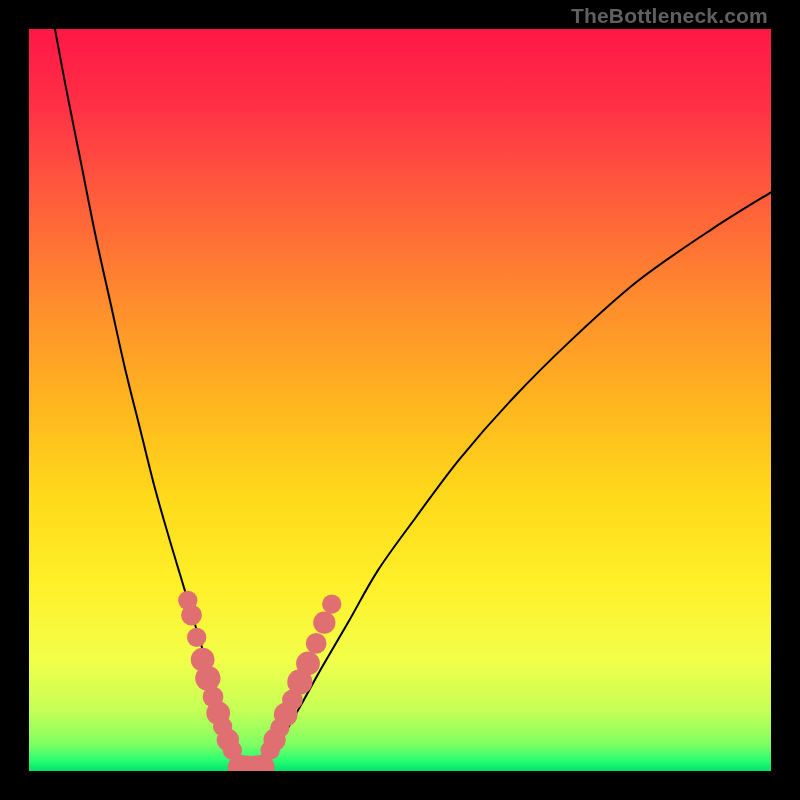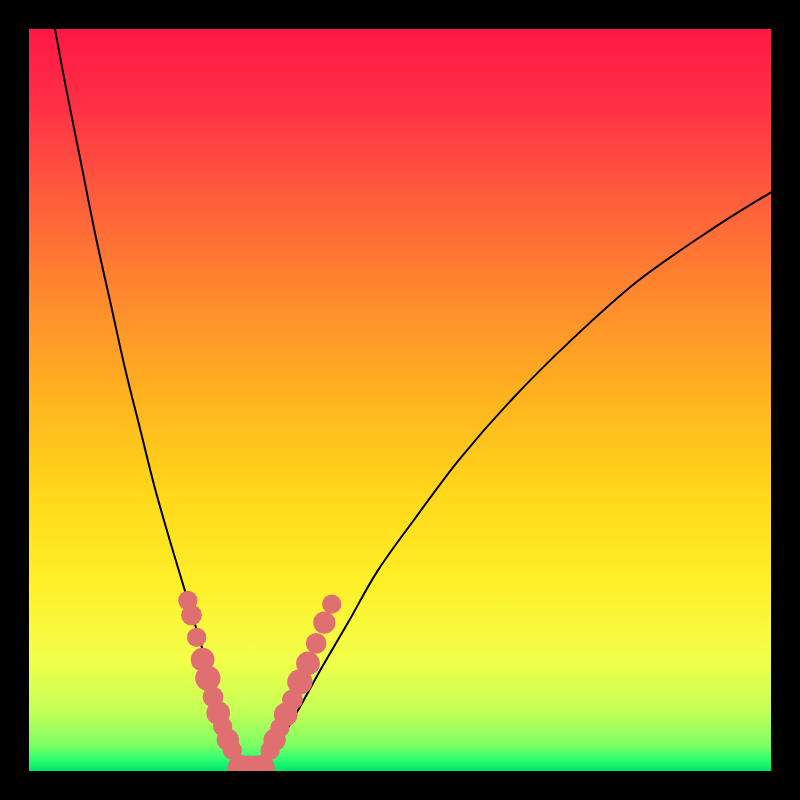--- a/index.html
+++ b/index.html
@@ -42,20 +42,21 @@
     position: absolute;
     inset: 0;
     z-index: 20;
   }
 </style>
 </head>
 <body>
 
 <div class="stage">
 
+  <div class="watermark">TheBottleneck.com</div>
 
   <div class="plot-area">
     <svg class="gradient-bg" width="742" height="742" viewBox="0 0 742 742">
       <defs>
         <linearGradient id="bg-grad" x1="0" y1="0" x2="0" y2="1">
             <stop offset="0.00%" stop-color="#ff1846"></stop>
             <stop offset="10.00%" stop-color="#ff2f46"></stop>
             <stop offset="22.00%" stop-color="#ff5a3c"></stop>
             <stop offset="36.00%" stop-color="#ff8a2e"></stop>
             <stop offset="50.00%" stop-color="#ffb41f"></stop>

